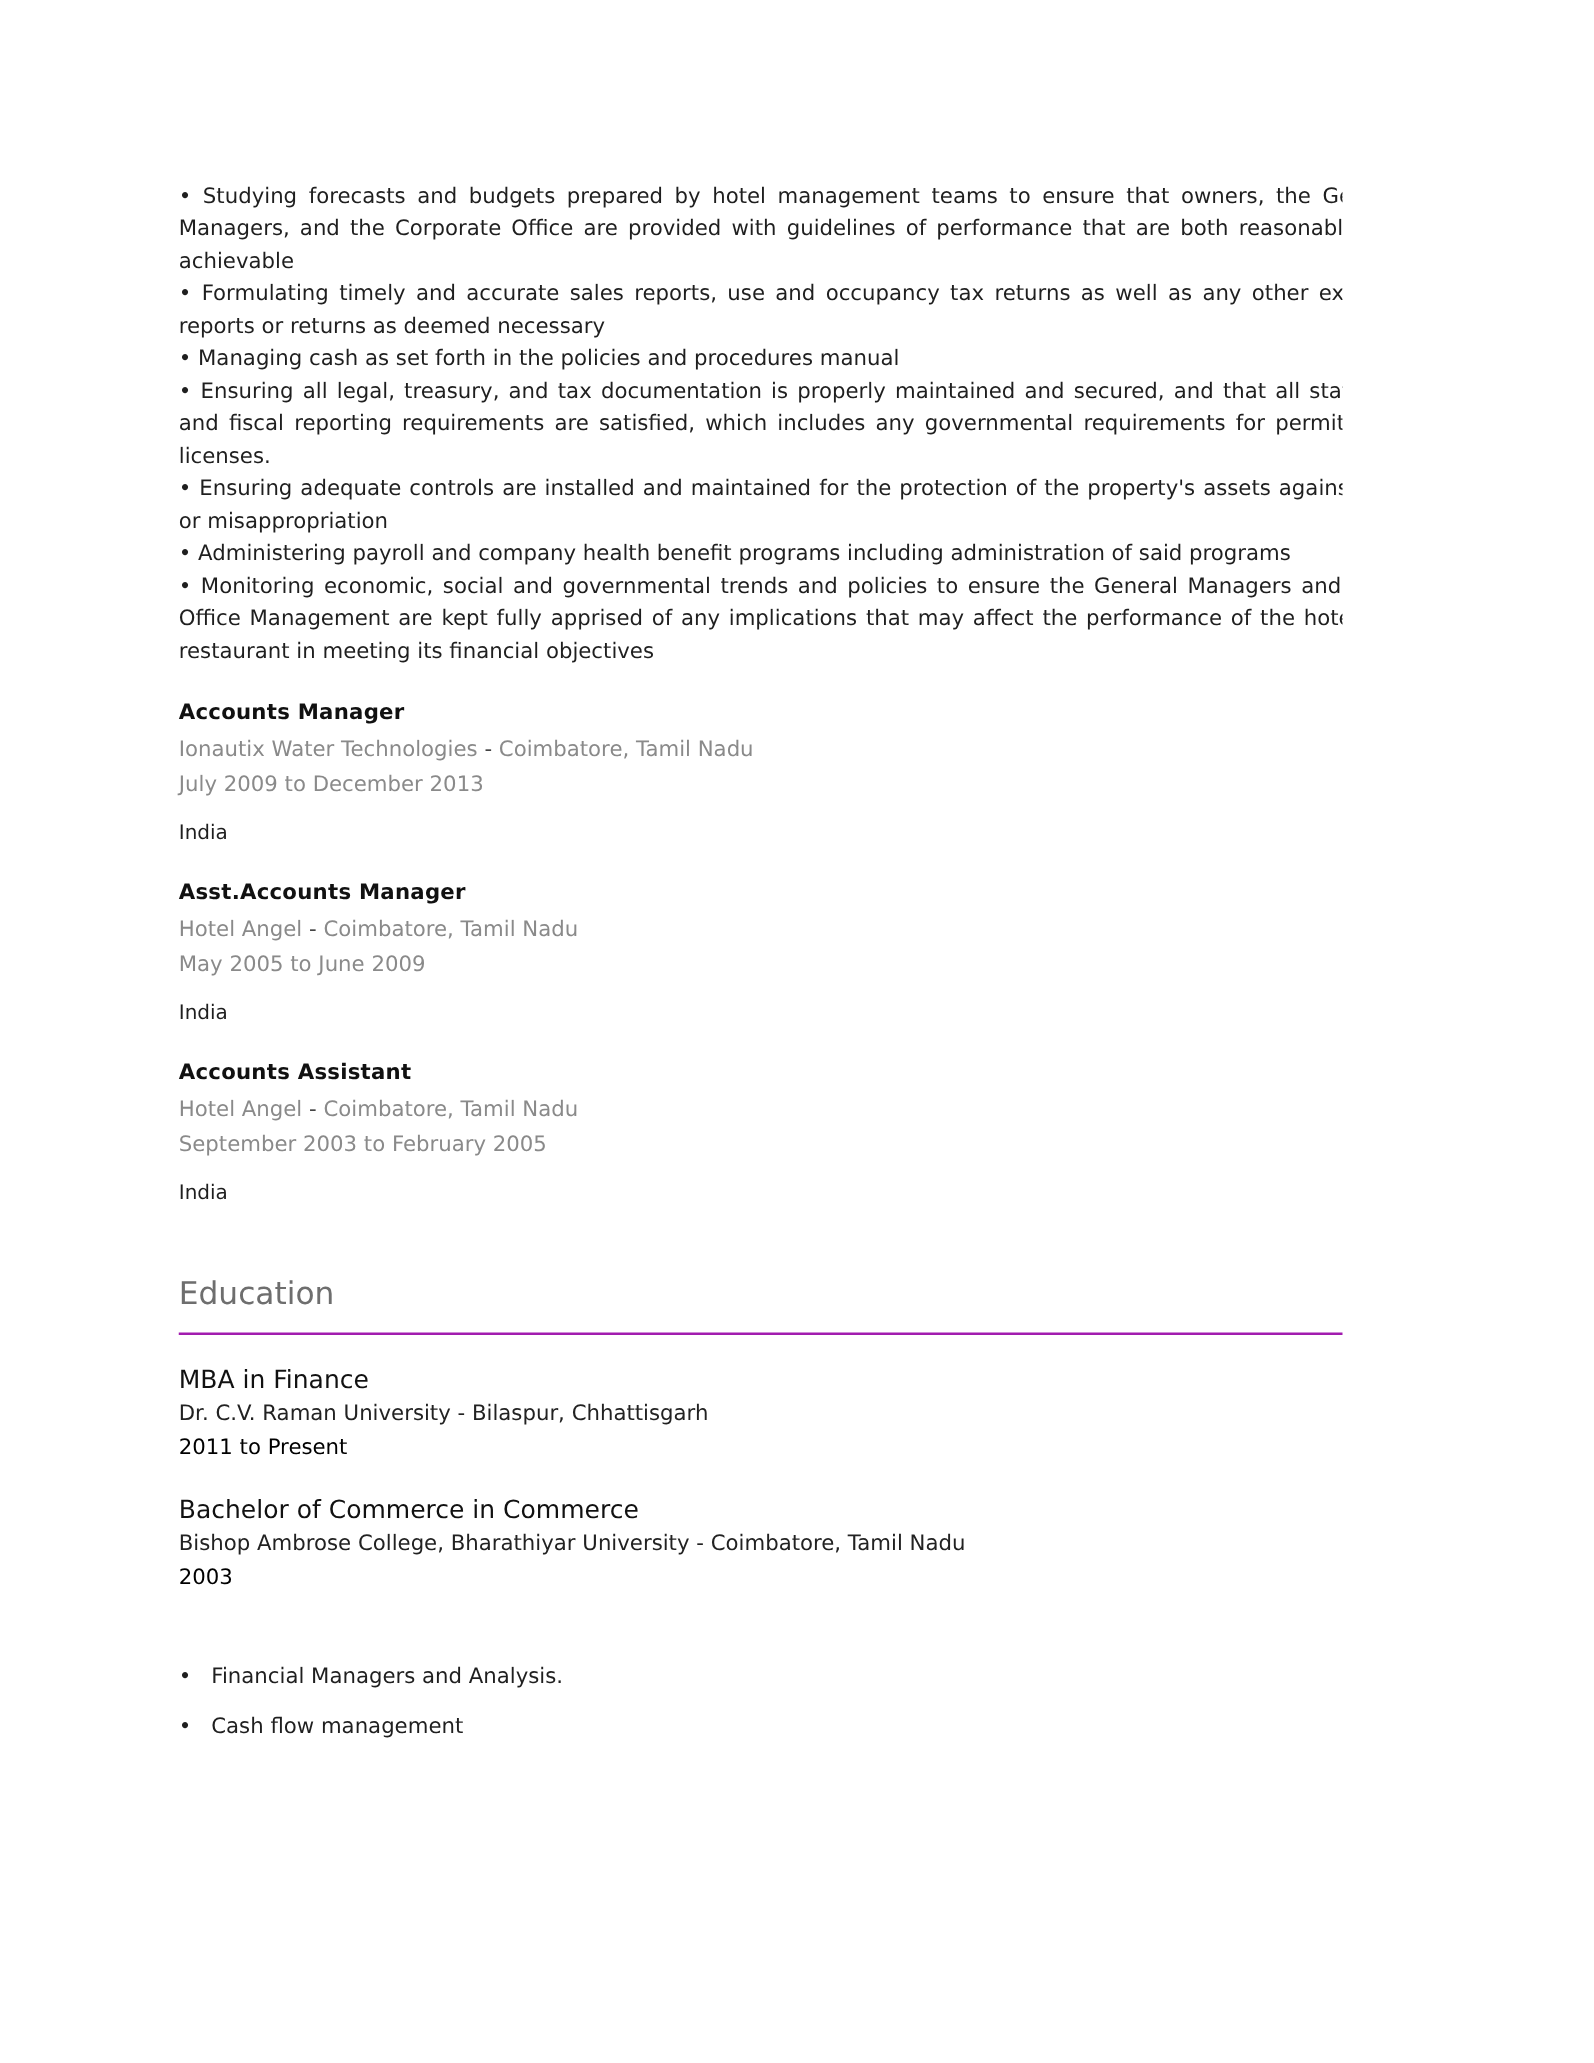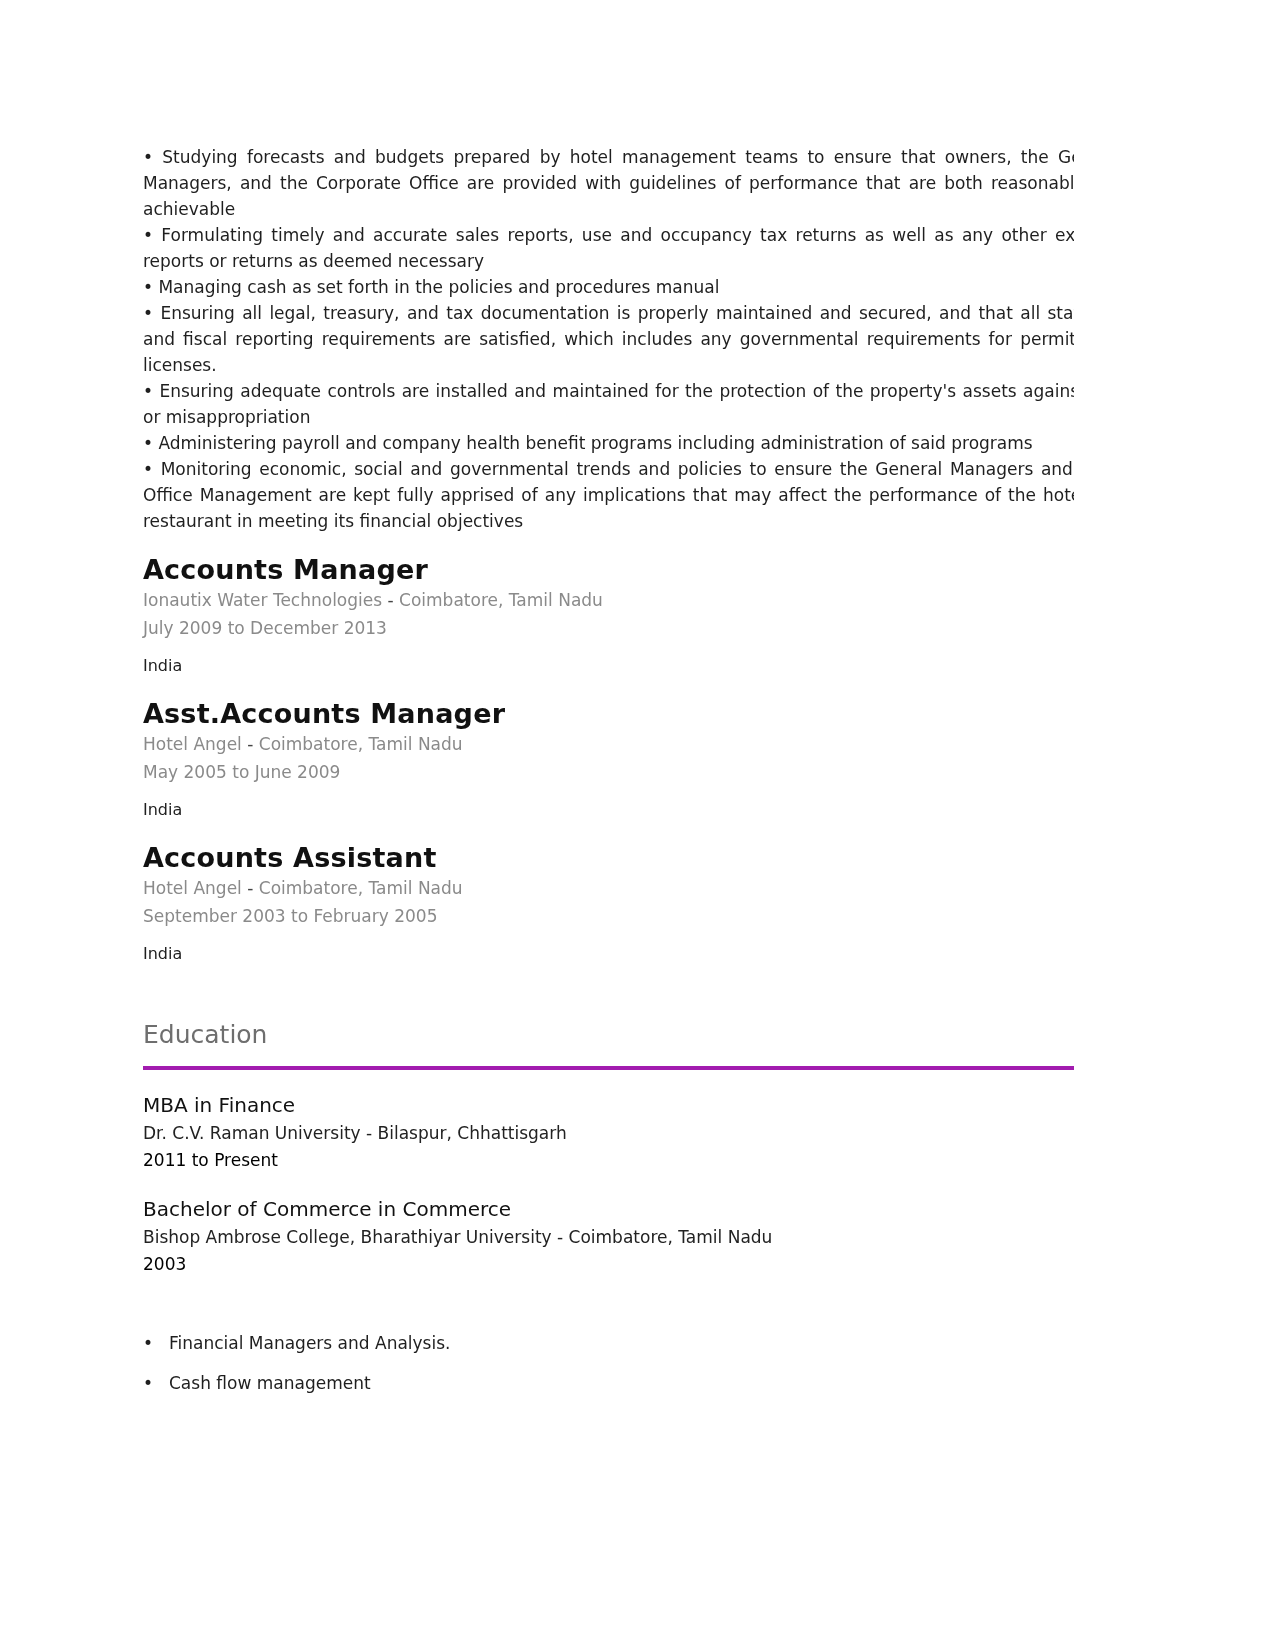--- a/index.html
+++ b/index.html
@@ -26,21 +26,21 @@
     font-size: 17px;
     line-height: 26px;
     text-align: justify;
     color: #1f1f1f;
   }
 
   
   .job { margin-top: 20px; }
   .job-title {
     margin: 0;
-    font-size: 27px;
+    font-size: 17px;
     line-height: 32px;
     font-weight: bold;
     color: #111111;
     letter-spacing: 0.2px;
   }
   .job-sub, .job-dates {
     margin: 0;
     font-size: 17px;
     line-height: 28px;
     color: #8a8a8a;
@@ -57,21 +57,21 @@
   .section {
     margin-top: 52px;
   }
   .section-heading {
     margin: 1px 0 0 0;
     font-size: 25px;
     line-height: 34px;
     font-weight: normal;
     color: #6e6e6e;
     padding-bottom: 14px;
-    border-bottom: 4px solid #a21caf;
+    border-bottom: 2px solid #a21caf;
   }
 
   
   .edu-entry { margin-top: 20px; }
   .edu-degree {
     margin: 0;
     font-size: 20px;
     line-height: 30px;
     font-weight: normal;
     color: #111111;

